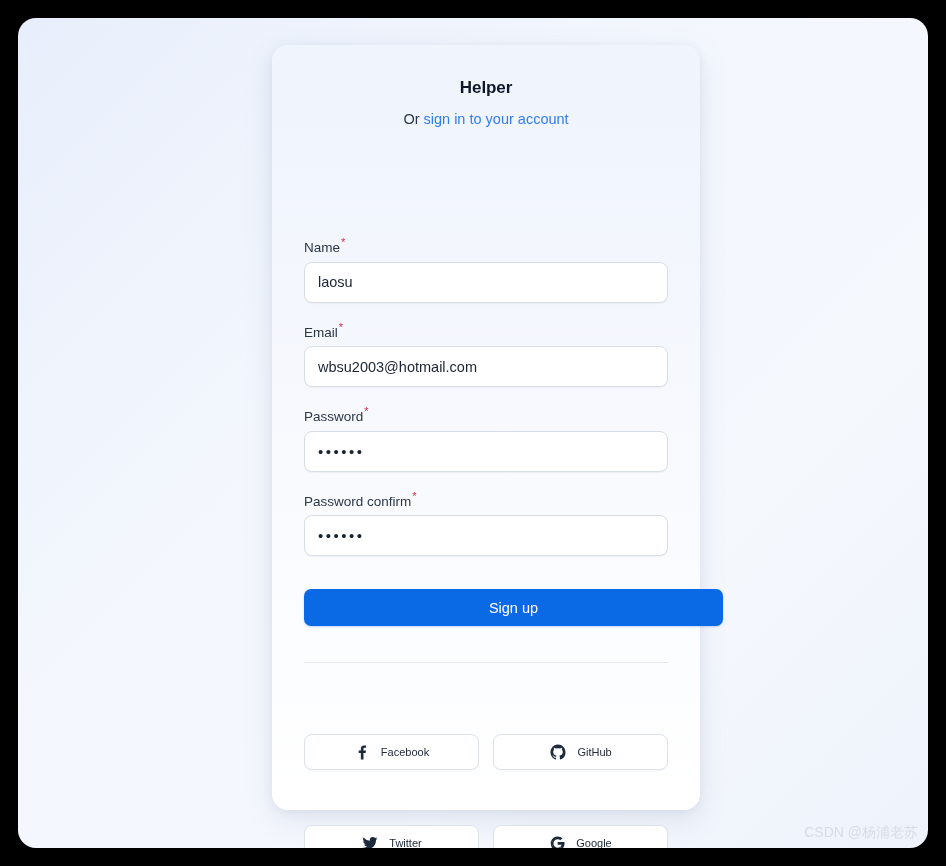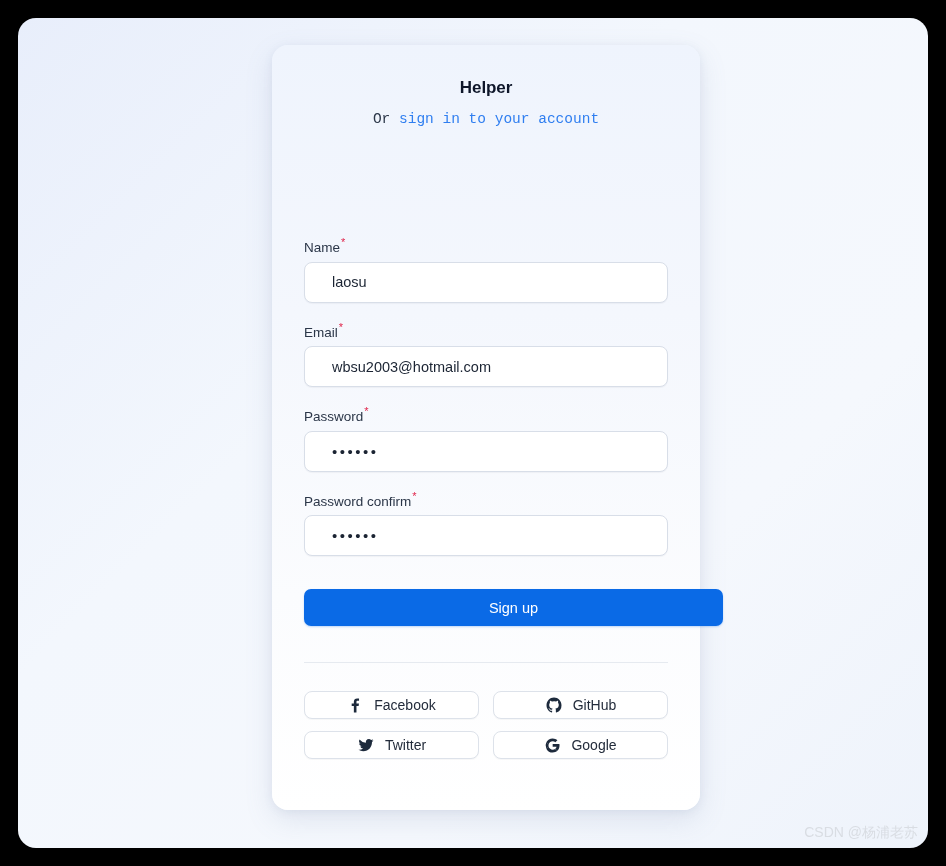--- a/index.html
+++ b/index.html
@@ -55,21 +55,20 @@
     color: #0f172a;
     letter-spacing: -0.5px;
     margin-top: 39px;
   }
 
   .subtitle {
     text-align: center;
     font-size: 14.5px;
     color: #2b3648;
     margin-top: 13px;
-    font-family: Liberation Mono, monospace;
   }
   .subtitle a {
     color: #2f7ef0;
     text-decoration: none;
   }
 
   .form {
     position: absolute;
     left: 32px;
     top: 191px;
@@ -94,21 +93,21 @@
   .input {
     box-sizing: border-box;
     width: 364px;
     height: 41px;
     border: 1px solid #d8dee8;
     border-radius: 8px;
     background: #ffffff;
     font-family: "Liberation Sans", sans-serif;
     font-size: 14.5px;
     color: #1b2433;
-    padding: 0 27px;
+    padding: 0 13px;
     outline: none;
     box-shadow: 0 1px 1px rgba(16,24,40,0.04);
   }
   .input.pw {
     font-size: 15px;
     letter-spacing: 2.5px;
     color: #1b2433;
   }
 
   .signup-btn {
@@ -137,33 +136,34 @@
   .social-grid {
     margin-top: 28px;
     display: grid;
     grid-template-columns: 175px 175px;
     grid-column-gap: 14px;
     grid-row-gap: 12px;
   }
 
   .social-btn {
     box-sizing: border-box;
-    height: 28px;
+    height: 36px;
     border: 1px solid #dde2ea;
     border-radius: 8px;
     background: #ffffff;
     display: flex;
     align-items: center;
     justify-content: center;
     gap: 10px;
     cursor: pointer;
     font-family: "Liberation Sans", sans-serif;
-    font-size: 14px;
+    font-size: 11px;
     color: #232c3b;
     box-shadow: 0 1px 1px rgba(16,24,40,0.03);
+    margin-top: 43px;
   }
   .social-btn svg { display: block; }
   .social-label { line-height: 1; }
 
   .watermark {
     position: absolute;
     right: 10px;
     bottom: 6px;
     font-size: 14px;
     color: #d9dde3;

